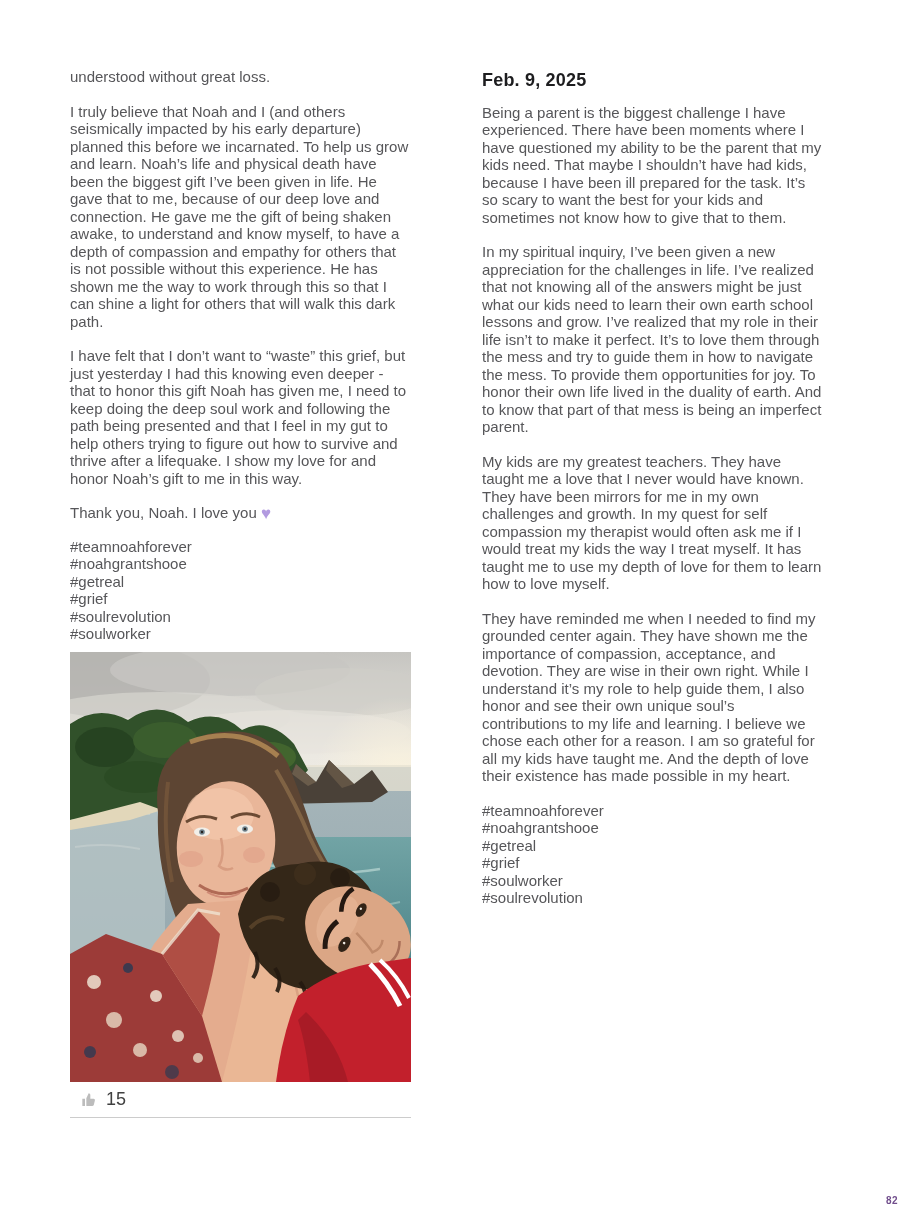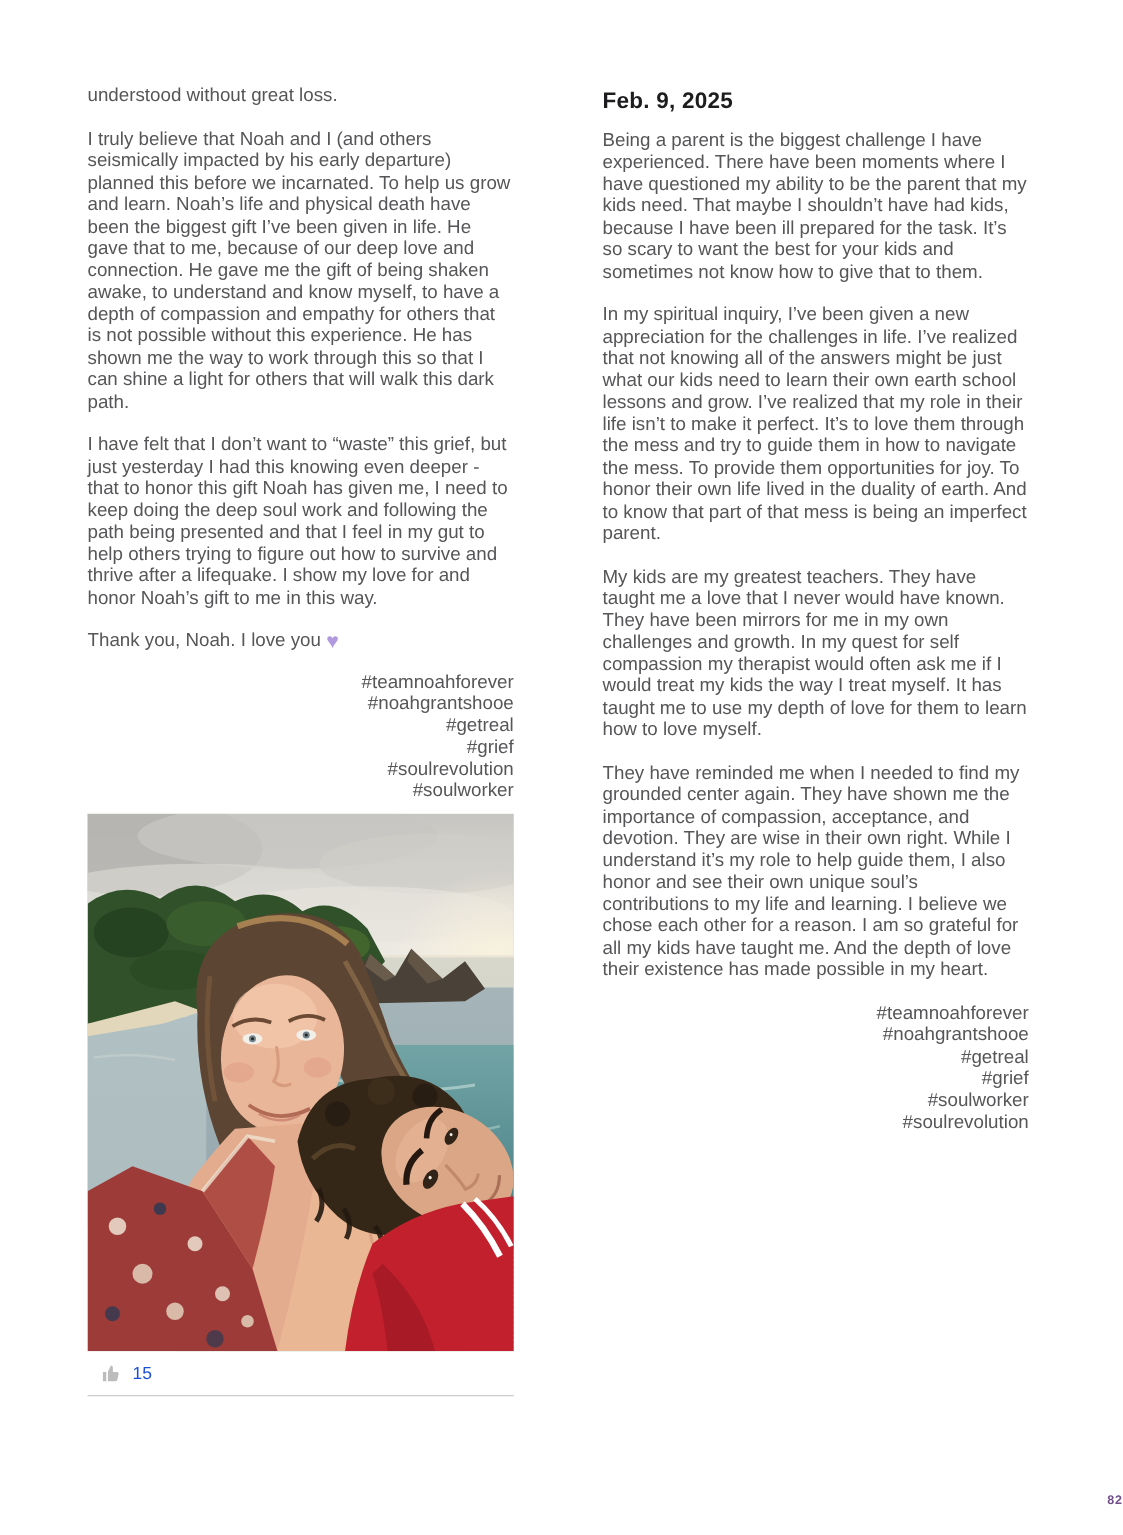--- a/index.html
+++ b/index.html
@@ -10,28 +10,28 @@
   .col{position:absolute;top:68px;width:341px;font-size:15px;line-height:17.5px;color:#565659;}
   .col-left{left:70px;}
   .col-right{left:482px;}
   .para{margin:0 0 17px 0;}
   .date-heading{
     font-weight:bold;color:#1d1d1f;font-size:18px;line-height:17.5px;margin:4px 0 14px 0;
     letter-spacing:.2px;
   }
   .thanks-line{margin:0 0 15px 0;}
   .heart{color:#b29ae0;font-size:17px;vertical-align:-1px;}
-  .hashtags{margin:0 0 9px 0;text-align:right;}
+  .hashtags{margin:0 0 9px 0;}
   .hashtag{display:block;}
   .photo{
     width:341px;height:430px;margin:0;position:relative;overflow:hidden;background:#cfd6d2;
   }
   .photo svg{display:block;width:341px;height:430px;}
   .like-row{display:flex;align-items:center;gap:9px;margin:9px 0 0 11px;height:18px;}
-  .like-count{color:#1d4ed8;font-size:14px;}
+  .like-count{color:#404040;font-size:18px;}
   .divider{width:341px;height:1px;background:#cccccc;margin-top:8px;}
   .page-number{
     position:absolute;left:0;right:0;bottom:22px;text-align:right;
     font-size:10px;font-weight:bold;color:#714e8c;letter-spacing:.5px;
   }
 </style>
 </head>
 <body>
 
 <div class="page">

